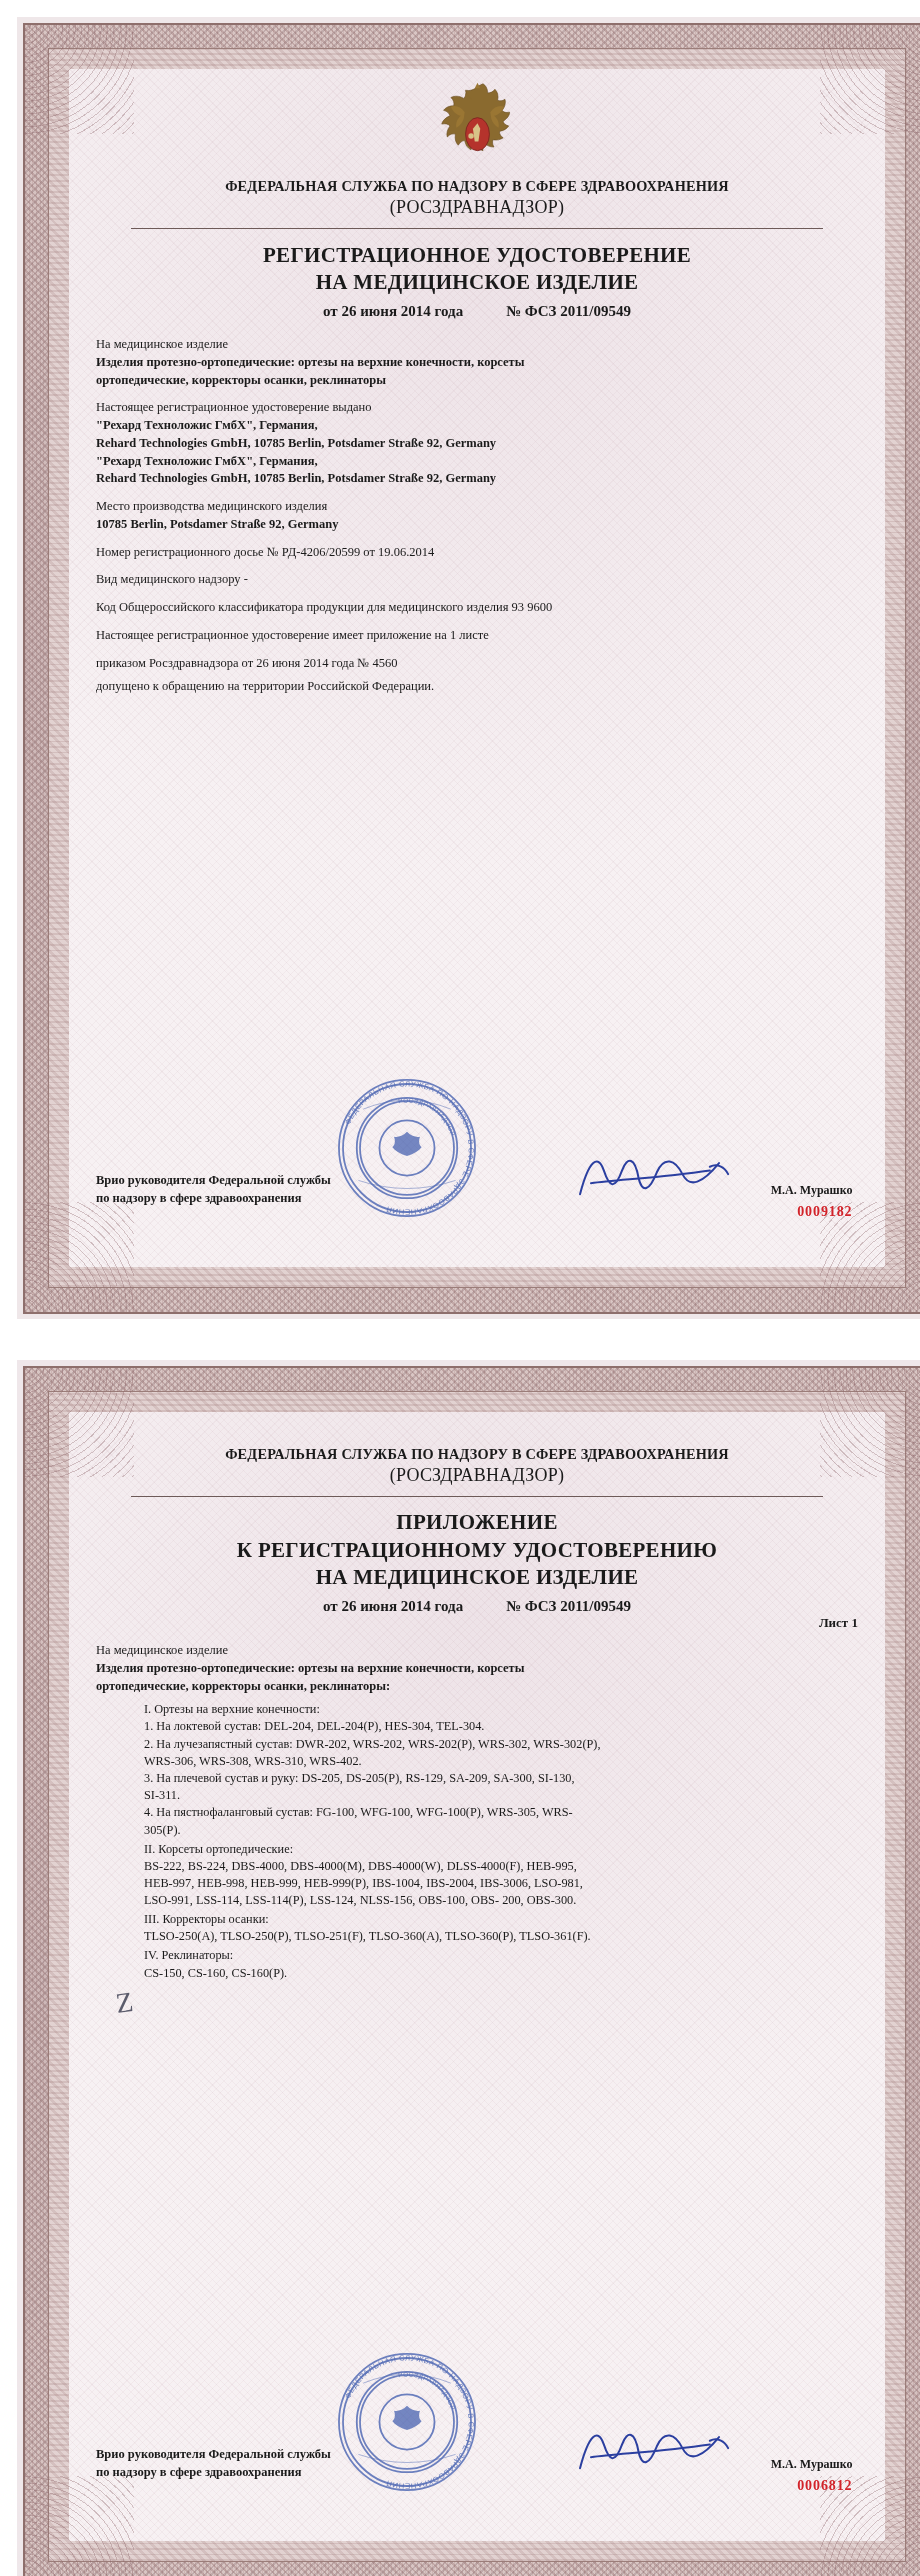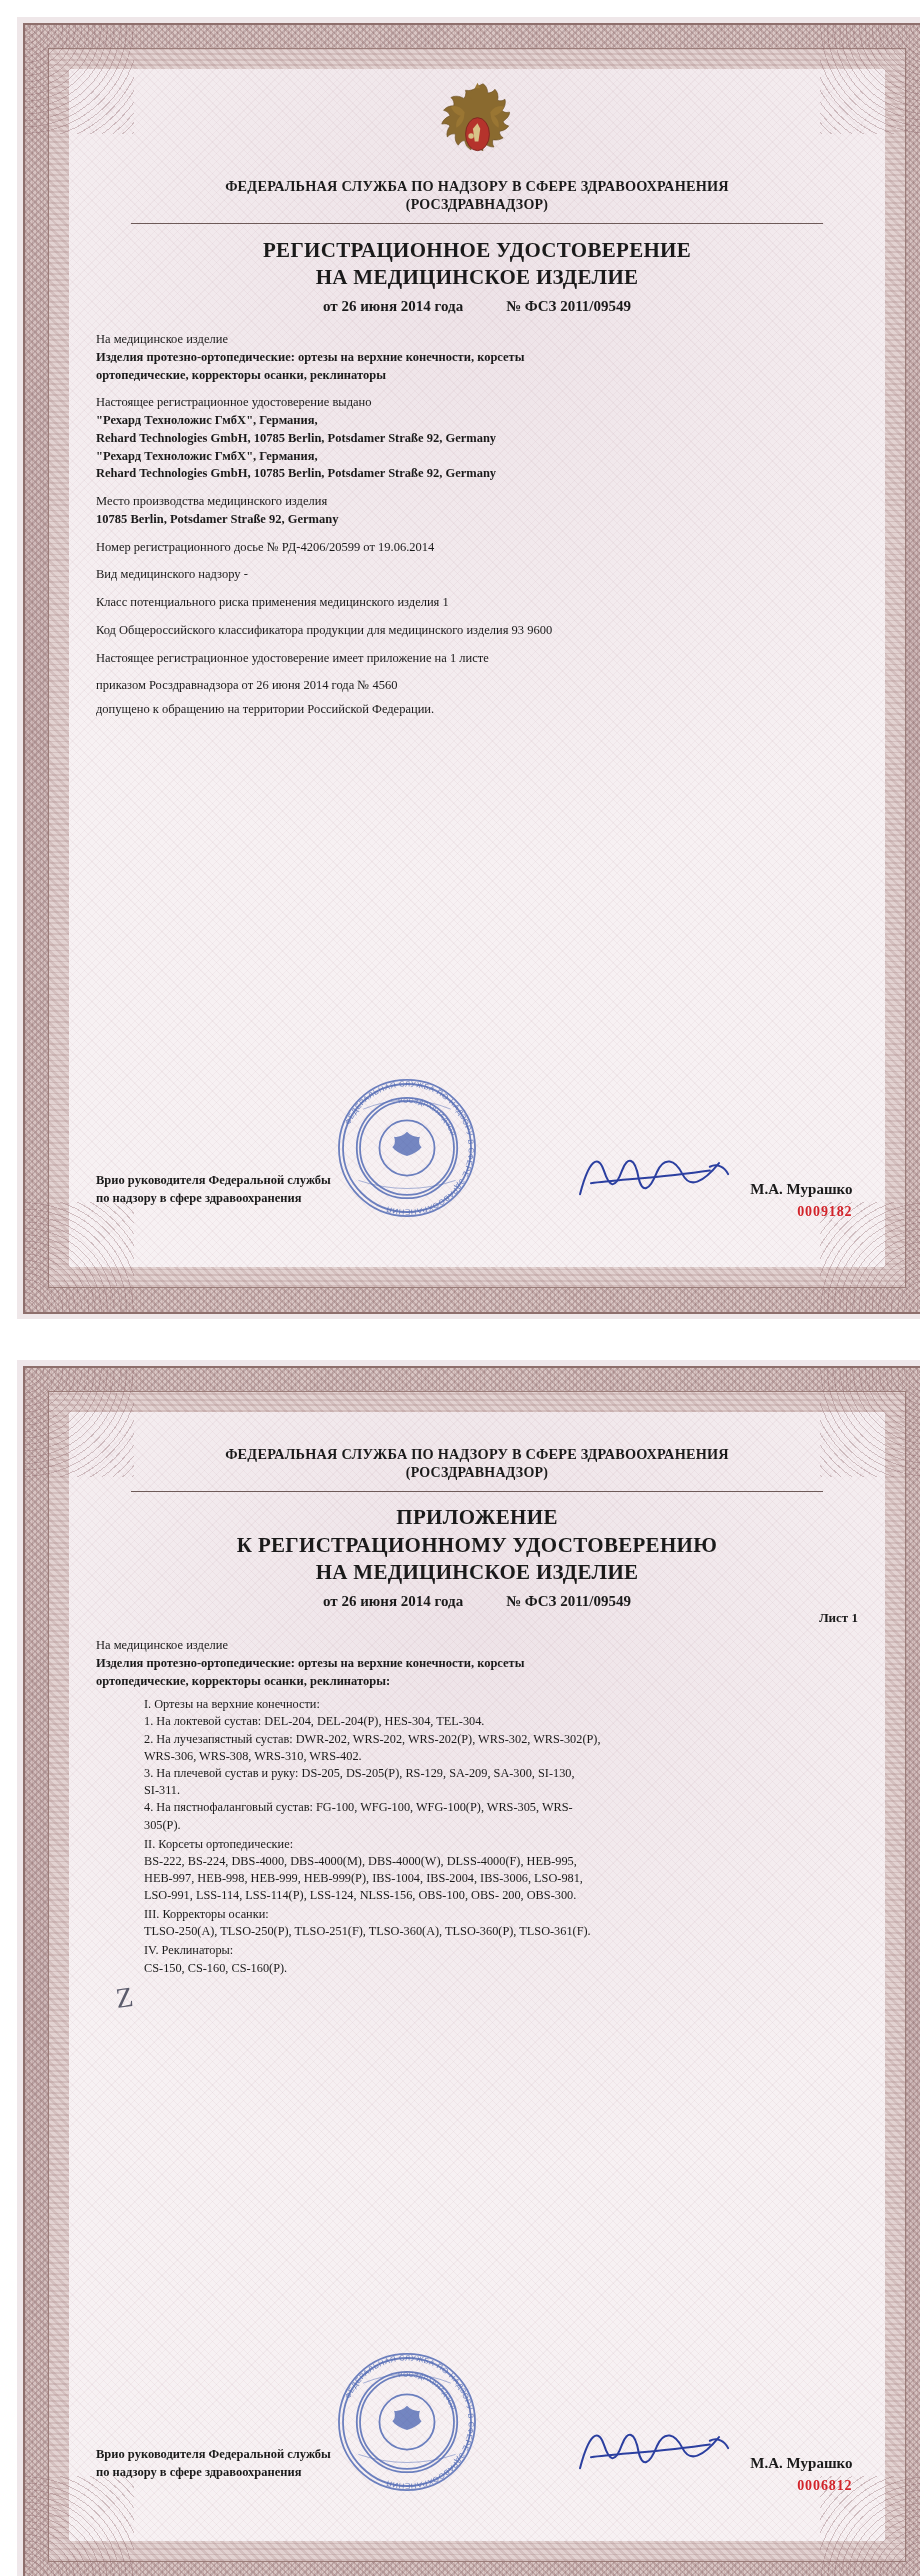--- a/index.html
+++ b/index.html
@@ -97,22 +97,22 @@
 
   .agency {
     text-align: center;
     font-size: 14.3px;
     font-weight: bold;
     letter-spacing: 0.2px;
     line-height: 1.25;
     margin: 3.7px 0 1.8px;
   }
   .agency .sub {
-    font-weight: bold;
-    font-size: 14px;
+    font-weight: normal;
+    font-size: 18px;
   }
 
   .rule {
     height: 0.9px;
     background: #6d5a58;
     margin: 9.2px 35px 13px;
   }
 
   .doc-title {
     text-align: center;
@@ -160,21 +160,21 @@
     left: 0;
     bottom: 31px;
     font-size: 12.5px;
     font-weight: bold;
     line-height: 1.4;
   }
   .sig-name {
     position: absolute;
     right: 5.5px;
     bottom: 40px;
-    font-size: 15px;
+    font-size: 12px;
     font-weight: bold;
   }
   .sig-number {
     position: absolute;
     right: 5.5px;
     bottom: 18.4px;
     font-size: 14px;
     font-weight: bold;
     color: #d2232a;
     letter-spacing: 0.9px;
@@ -292,21 +292,20 @@
         <div class="val">"Рехард Техноложис ГмбХ", Германия,</div>
         <div class="val">Rehard Technologies GmbH, 10785 Berlin, Potsdamer Straße 92, Germany</div>
 
         <div class="lbl">Место производства медицинского изделия</div>
         <div class="val">10785 Berlin, Potsdamer Straße 92, Germany</div>
 
         <div class="para">Номер регистрационного досье № РД-4206/20599 от 19.06.2014</div>
 
         <div class="para">Вид медицинского надзору -</div>
 
-        <div class="para">Класс потенциального риска применения медицинского изделия 1</div>
 
         <div class="para">Код Общероссийского классификатора продукции для медицинского изделия 93 9600</div>
 
         <div class="para">Настоящее регистрационное удостоверение имеет приложение на 1 листе</div>
 
         <div class="para">приказом Росздравнадзора от 26 июня 2014 года № 4560</div>
         <div class="para-tight">допущено к обращению на территории Российской Федерации.</div>
       </div>
 
       <div class="signature-area">

